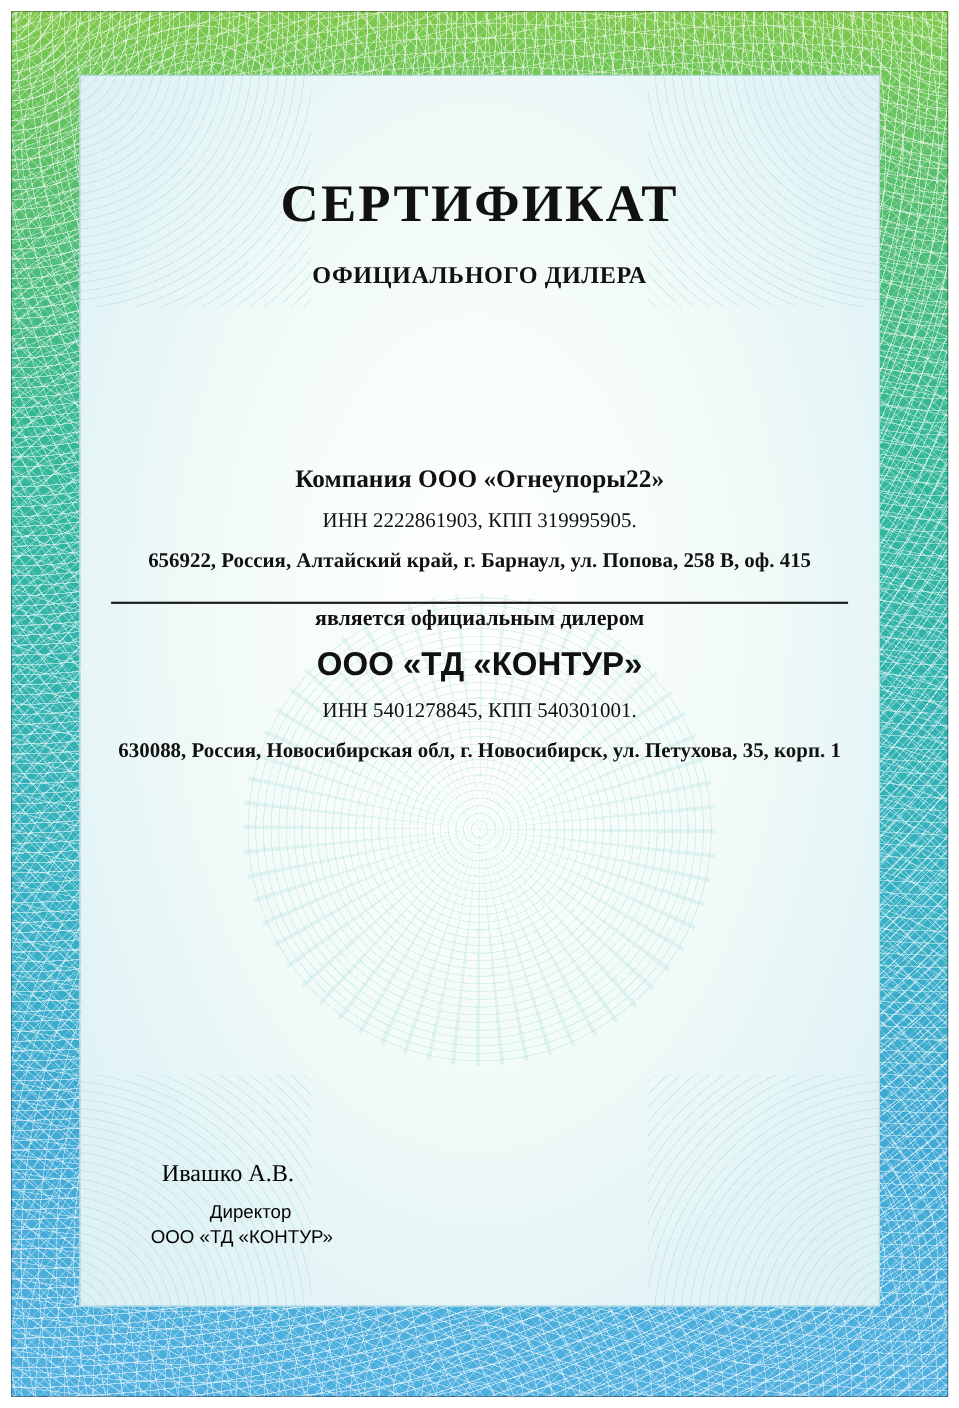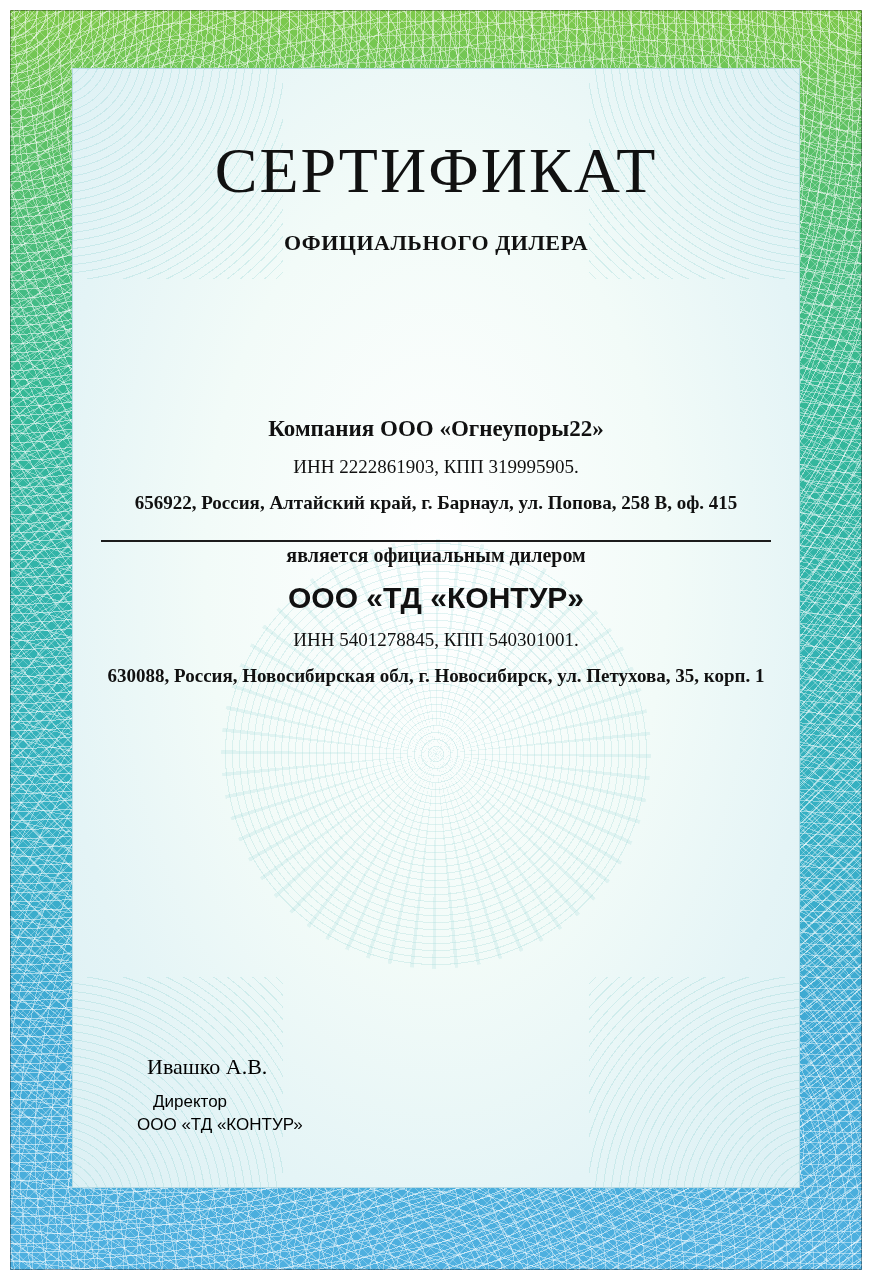--- a/index.html
+++ b/index.html
@@ -118,23 +118,23 @@
     z-index: 3;
     height: 100%;
     box-sizing: border-box;
     padding: 0 28px;
     text-align: center;
     color: #111;
   }
 
   .title {
     margin: 0;
-    padding-top: 68px;
-    font-size: 64px;
-    font-weight: normal;
+    padding-top: 92px;
+    font-size: 48px;
+    font-weight: bold;
     letter-spacing: 2px;
     line-height: 1.05;
     font-family: "Liberation Serif", serif;
   }
   .subtitle {
     margin: 0;
     padding-top: 26px;
     font-size: 22px;
     font-weight: bold;
     letter-spacing: 0.5px;
@@ -191,20 +191,21 @@
   }
   .sig-name {
     font-size: 22px;
     font-family: Liberation Serif, serif;
     margin: 0 0 12px 10px;
   }
   .sig-role {
     font-size: 17px;
     font-family: "Liberation Sans", sans-serif;
     margin: 0 0 3px 16px;
+    text-align: center;
   }
   .sig-org {
     font-size: 17px;
     font-family: "Liberation Sans", sans-serif;
     margin: 0;
   }
 </style>
 </head>
 <body>
 

